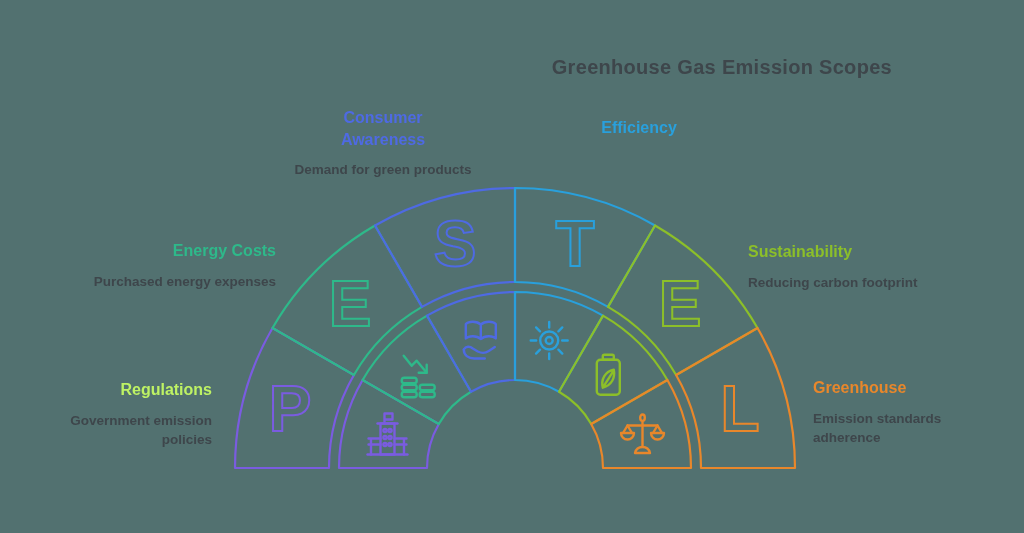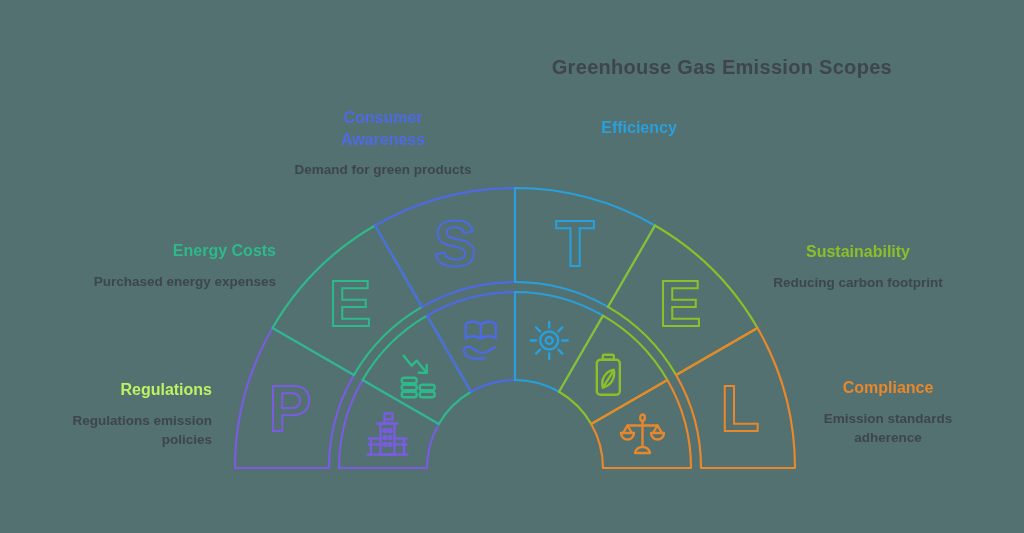--- a/index.html
+++ b/index.html
@@ -23,21 +23,21 @@
   .fan text{
     font-family:"Liberation Sans",sans-serif;
     font-weight:700;font-size:64px;
     fill:none;stroke-width:2;
     text-anchor:middle;
   }
   .fan .icon{stroke-width:2.4;stroke-linecap:round;stroke-linejoin:round;}
   .label{position:absolute;}
   .label .heading{font-size:16px;font-weight:700;line-height:1.35;}
   .label .desc{font-size:13.5px;font-weight:600;line-height:1.45;color:#3e464b;margin-top:10px;}
-  .ta-c{text-align:center;} .ta-r{text-align:right;} .ta-l{text-align:center;}
+  .ta-c{text-align:center;} .ta-r{text-align:right;} .ta-l{text-align:left;}
   .c-purple{color:#bef264;} .c-green{color:#2eb98a;} .c-blue{color:#4e6ae3;}
   .c-cyan{color:#29a0dc;} .c-lime{color:#8cbf29;} .c-orange{color:#e8872b;}
   .mw{max-width:124px;margin:0 auto;}
 </style>
 </head>
 <body>
 
 <div class="stage">
 
   <div class="title">Greenhouse Gas Emission Scopes</div>
@@ -134,21 +134,21 @@
     <div class="heading c-cyan">Efficiency</div>
   </div>
 
   <div class="label ta-l" style="left:748px;top:241px;width:220px;">
     <div class="heading c-lime">Sustainability</div>
     <div class="desc">Reducing carbon footprint</div>
   </div>
 
   <div class="label ta-r" style="left:42px;top:379px;width:170px;">
     <div class="heading c-purple">Regulations</div>
-    <div class="desc">Regulations emission policies</div>
+    <div class="desc">Government emission policies</div>
   </div>
 
   <div class="label ta-l" style="left:813px;top:377px;width:150px;">
-    <div class="heading c-orange">Compliance</div>
+    <div class="heading c-orange">Greenhouse</div>
     <div class="desc">Emission standards adherence</div>
   </div>
 
 </div>
 
 </body></html>

